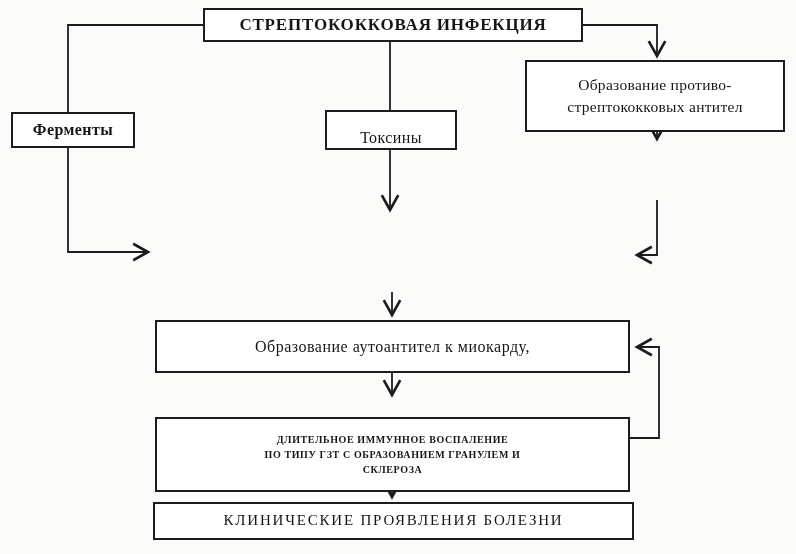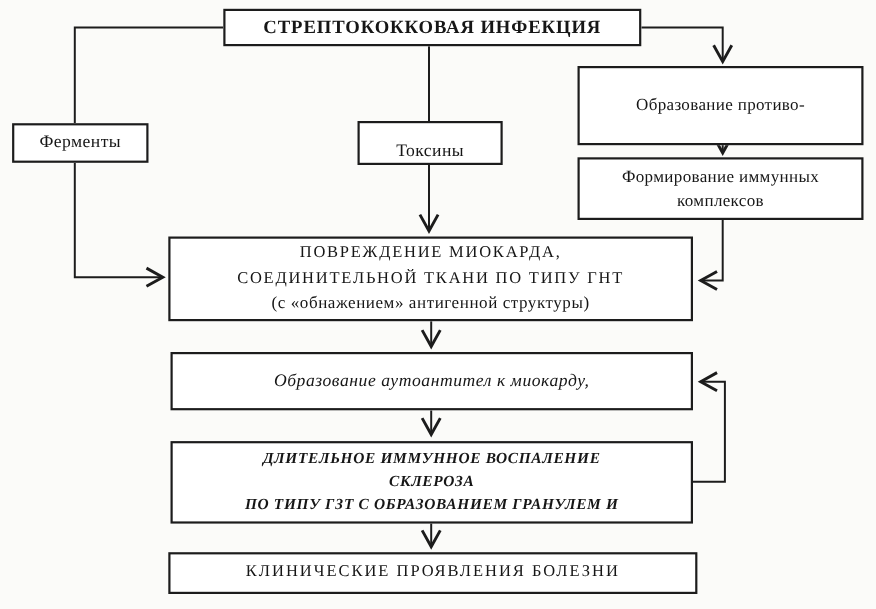--- a/index.html
+++ b/index.html
@@ -40,21 +40,21 @@
     line-height: 1.32;
   }
   .ln { display: block; }
 
   .b-infection {
     left: 203px; top: 8px; width: 380px; height: 34px;
     font-size: 17px; font-weight: bold; letter-spacing: 0.8px;
   }
   .b-enzymes {
     left: 11px; top: 112px; width: 124px; height: 36px;
-    font-size: 16px; letter-spacing: 0.4px;
+    font-size: 16px; letter-spacing: 0.4px; font-weight: bold;
   }
   .b-toxins {
     left: 325px; top: 110px; width: 132px; height: 40px;
     font-size: 16px; letter-spacing: 0.4px; justify-content: flex-end;
   }
   .b-antibodies {
     left: 525px; top: 60px; width: 260px; height: 72px;
     font-size: 15.5px; letter-spacing: 0.3px; line-height: 1.4;
   }
   .b-complexes {
@@ -62,25 +62,25 @@
     font-size: 15.5px; letter-spacing: 0.3px; line-height: 1.4;
   }
   .b-damage {
     left: 153px; top: 215px; width: 477px; height: 77px;
     font-size: 15px; line-height: 1.5;
   }
   .b-damage .caps { letter-spacing: 1.6px; }
   .b-damage .paren { letter-spacing: 0.5px; font-size: 15.5px; }
   .b-autoantibodies {
     left: 155px; top: 320px; width: 475px; height: 53px;
-    font-size: 16px; letter-spacing: 0.5px; line-height: 1.35; font-style: italic;
+    font-size: 16px; letter-spacing: 0.5px; line-height: 1.35;
   }
   .b-inflammation {
-    left: 155px; top: 401px; width: 475px; height: 75px;
-    font-size: 14px; font-weight: bold; letter-spacing: 0.6px; line-height: 1.5; font-style: italic;
+    left: 155px; top: 417px; width: 475px; height: 75px;
+    font-size: 10px; font-weight: bold; letter-spacing: 0.6px; line-height: 1.5;
   }
   .b-clinical {
     left: 153px; top: 502px; width: 481px; height: 38px;
     font-size: 15px; letter-spacing: 1.8px;
   }
 </style>
 </head>
 <body>
 
 <div class="stage">
@@ -113,40 +113,32 @@
   <div class="box b-enzymes">
     <span class="ln">Ферменты</span>
   </div>
 
   <div class="box b-toxins">
     <span class="ln">Токсины</span>
   </div>
 
   <div class="box b-antibodies">
     <span class="ln">Образование противо-</span>
+    <span class="ln">стрептококковых антител</span>
   </div>
 
-  <div class="box b-complexes">
-    <span class="ln">Формирование иммунных</span>
-    <span class="ln">комплексов</span>
-  </div>
 
-  <div class="box b-damage">
-    <span class="ln caps">ПОВРЕЖДЕНИЕ МИОКАРДА,</span>
-    <span class="ln caps">СОЕДИНИТЕЛЬНОЙ ТКАНИ ПО ТИПУ ГНТ</span>
-    <span class="ln paren">(с «обнажением» антигенной структуры)</span>
-  </div>
 
   <div class="box b-autoantibodies">
     <span class="ln">Образование аутоантител к миокарду,</span>
   </div>
 
   <div class="box b-inflammation">
     <span class="ln">ДЛИТЕЛЬНОЕ ИММУННОЕ ВОСПАЛЕНИЕ</span>
+    <span class="ln">ПО ТИПУ ГЗТ С ОБРАЗОВАНИЕМ ГРАНУЛЕМ И</span>
     <span class="ln">СКЛЕРОЗА</span>
-    <span class="ln">ПО ТИПУ ГЗТ С ОБРАЗОВАНИЕМ ГРАНУЛЕМ И</span>
   </div>
 
   <div class="box b-clinical">
     <span class="ln">КЛИНИЧЕСКИЕ ПРОЯВЛЕНИЯ БОЛЕЗНИ</span>
   </div>
 
 </div>
 
 </body></html>

